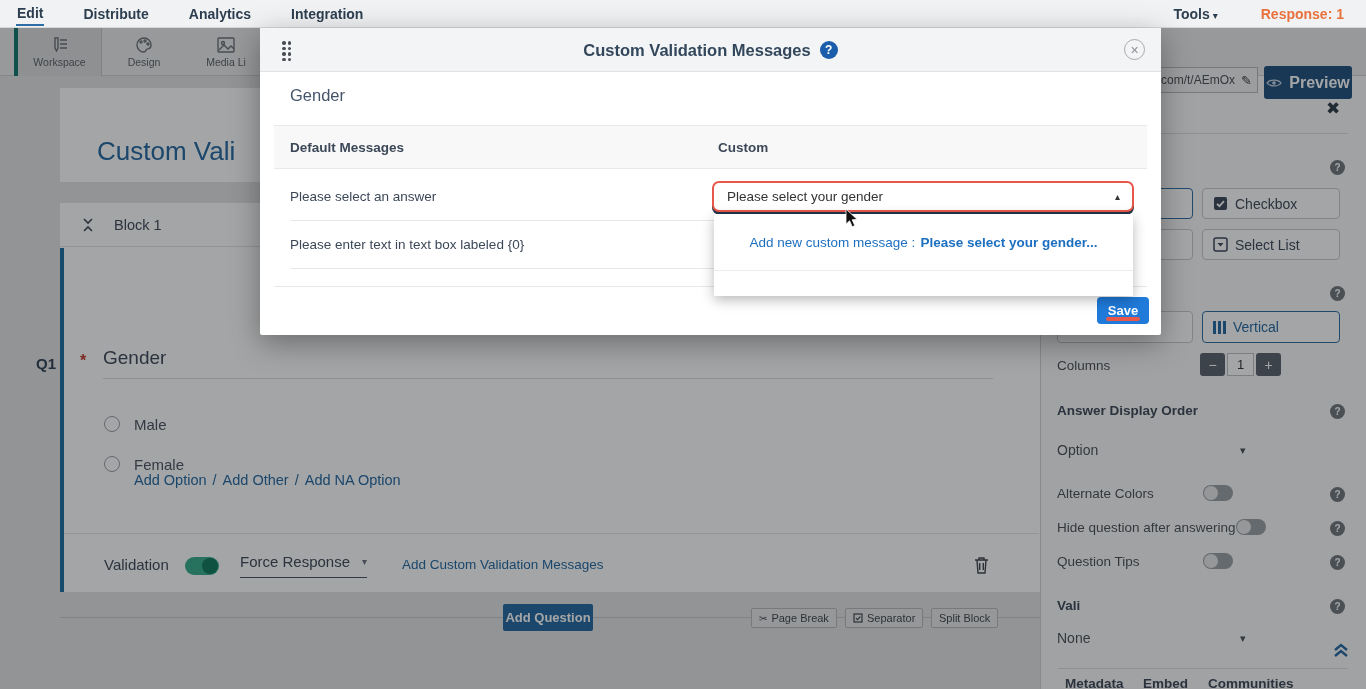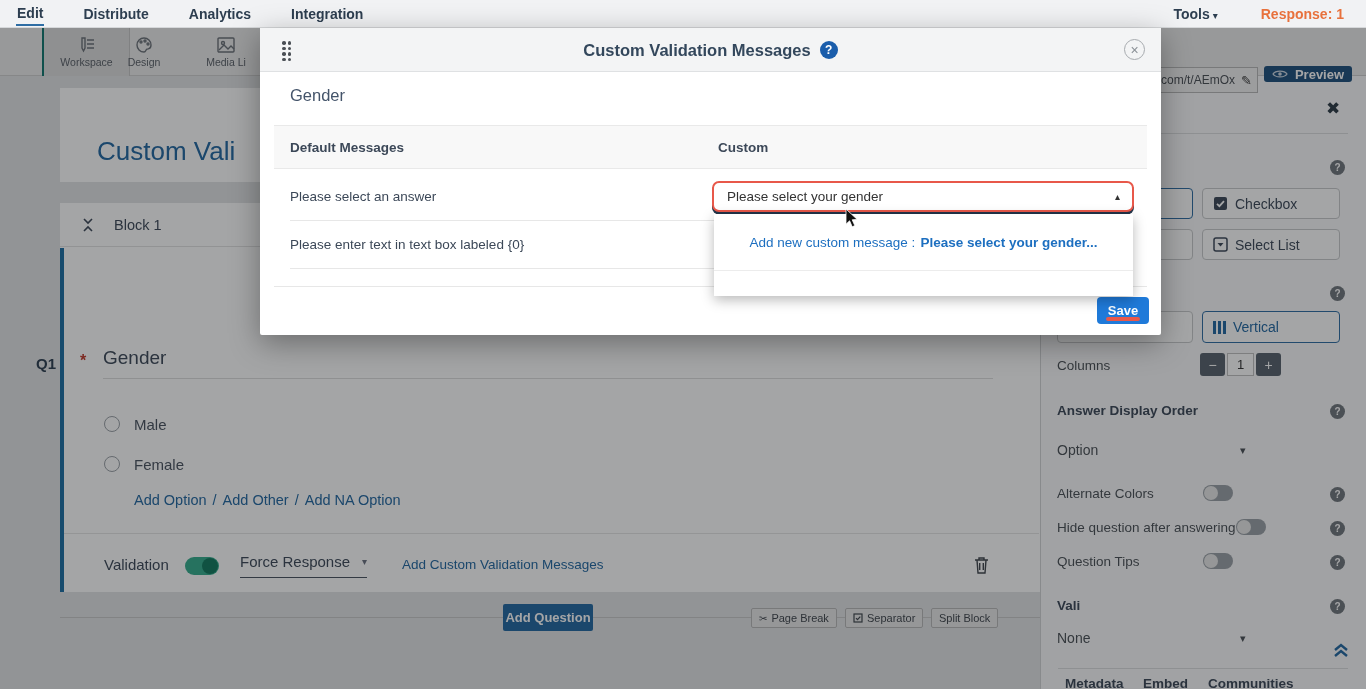--- a/index.html
+++ b/index.html
@@ -21,50 +21,50 @@
   .nav-item { font-size:14px; font-weight:700; color:#2d3e50; cursor:pointer; padding:3px 1px;}
   .nav-item.active { border-bottom:2px solid #2e6da4; }
   .nav-caret { font-size:10px; color:#2d3e50; margin-left:3px;}
   .response { font-size:14px; font-weight:700; color:#e8713c; }
 
   
   #toolbar { position:absolute; left:0; top:28px; width:1366px; height:48px;
     background:#ececec; border-bottom:1px solid #cfcfcf; z-index:1;}
   .tool-tab { position:absolute; top:0; height:48px; display:flex; flex-direction:column;
     align-items:center; justify-content:center; gap:2px; cursor:pointer;}
-  .tool-tab.active { background:#dedede; border-right:1px solid #c6c6c6; border-left:2px solid #0f766e;margin-left:28px;}
+  .tool-tab.active { background:#dedede; border-right:1px solid #c6c6c6; border-left:4px solid #0f766e;}
   .tool-tab .lbl { font-size:10.5px; color:#5a6068; }
   .tool-ic { width:20px; height:18px; }
   .tool-ic svg { stroke:#6b7178; fill:none; stroke-width:1.4; }
   .urlbox { position:absolute; left:1138px; top:39px; width:120px; height:26px;
     background:#f3f3f3; border:1px solid #b9b9b9; display:flex; align-items:center;
     padding:0 8px; gap:6px; font-size:12px; color:#4a4f55; }
   .urlbox .pencil { font-size:13px; color:#333; }
-  .preview-btn { position:absolute; left:1264px; top:38px; width:88px; height:16px;
-    background:#1d4f7c; border-radius:3px; color:#fff; font-size:13px; font-weight:700;
+  .preview-btn { position:absolute; left:1264px; top:38px; width:88px; height:33px;
+    background:#1d4f7c; border-radius:3px; color:#fff; font-size:16px; font-weight:700;
     display:flex; align-items:center; justify-content:center; gap:7px; cursor:pointer;}
   .eye-ic svg { display:block; }
 
   
   .card { position:absolute; background:#fff; }
   #title-card { left:60px; top:88px; width:980px; height:94px; }
   #survey-title { position:absolute; left:37px; top:48px; font-size:26px; color:#2368a2; }
   #block-card { left:60px; top:203px; width:980px; height:389px; }
   .block-hdr { position:absolute; left:0; top:0; width:100%; height:44px;
     border-bottom:1px solid #e3e3e3; display:flex; align-items:center; padding-left:22px; gap:20px;}
   .block-title { font-size:14.5px; color:#3c4858; }
   .collapse-ic svg { stroke:#3c4858; fill:none; stroke-width:1.6; display:block;}
   #qbar { left:60px; top:248px; width:4px; height:344px; background:#1c6ea4; position:absolute; z-index:2;}
   #qnum { position:absolute; left:36px; top:355px; font-size:15px; font-weight:700; color:#2d3e50;}
   .req { position:absolute; left:80px; top:352px; color:#c0392b; font-size:16px; font-weight:700;}
   #qtitle { position:absolute; left:103px; top:347px; font-size:19px; color:#3c4858; }
   .q-divider { position:absolute; left:103px; top:378px; width:890px; height:1px; background:#dedede;}
   .radio { position:absolute; width:16px; height:16px; border:1.5px solid #9aa0a6; border-radius:50%; background:#fff;}
   .opt-label { position:absolute; font-size:15px; color:#4a5360; }
-  .links-row { position:absolute; left:134px; top:492px; font-size:14.5px; color:#2368a2; display:flex; gap:6px;}
+  .links-row { position:absolute; left:134px; top:472px; font-size:14.5px; color:#2368a2; display:flex; gap:6px;}
   .links-row .lnk { cursor:pointer; }
   #bulk-link { position:absolute; top:492px; left:869px; width:124px; text-align:right;
     font-size:14.5px; color:#3c4858; cursor:pointer;}
   .v-divider { position:absolute; left:61px; top:533px; width:978px; height:1px; background:#e6e6e6;}
   #validation-label { position:absolute; left:104px; top:556px; font-size:15px; color:#3c4858;}
   .toggle-on { position:absolute; left:185px; top:557px; width:34px; height:18px;
     background:#35ad8d; border-radius:9px; cursor:pointer;}
   .toggle-on .knob { position:absolute; right:1px; top:1px; width:16px; height:16px;
     border-radius:50%; background:#117a5e; }
   #force-resp { position:absolute; left:240px; top:553px; display:flex; align-items:center; gap:12px;

